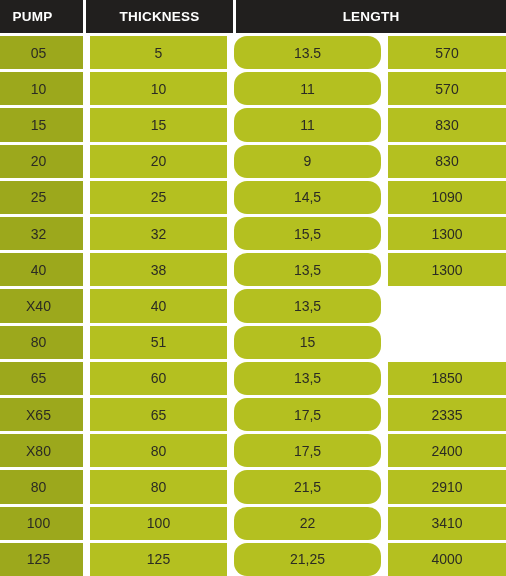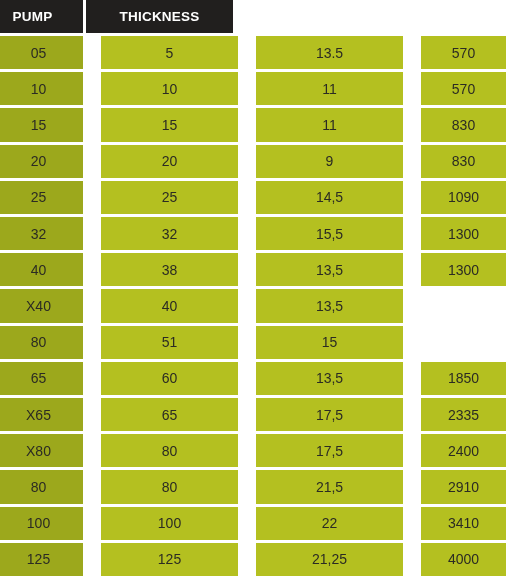--- a/index.html
+++ b/index.html
@@ -50,21 +50,21 @@
   
   .tbody {
     display: flex;
     flex-direction: column;
     flex: 1 1 auto;
     padding-top: 3px;
     box-sizing: border-box;
   }
   .tr {
     display: flex;
-    gap: 18px;
+    gap: 7px;
     flex: 1 1 0;
     margin-bottom: 3px;
     min-height: 0;
   }
   .tr:last-child { margin-bottom: 0; justify-content: center; }
 
   .td {
     background: #b4c020;
     color: #2b2b23;
     font-size: 14px;
@@ -75,31 +75,32 @@
     white-space: nowrap;
     overflow: hidden;
   }
   .td.c1 {
     flex: 0 0 83px;
     background: #9ca81c;
     justify-content: center;
     padding-right: 6px;
   }
   .td.c2 { flex: 0 0 137px; }
-  .td.c3 { flex: 0 0 147px; }
+  .td.c3 { flex: 0 0 147px; border-radius: 13px; }
   .td.c4 { flex: 1 1 auto; }
 </style>
 </head>
 <body>
 
 <div class="spec-table">
 
   <div class="thead">
     <div class="th c1">PUMP</div>
     <div class="th c3">THICKNESS</div>
+    <div class="th c4">LENGTH</div>
   </div>
 
   <div class="tbody">
       <div class="tr">
         <div class="td c1">05</div>
         <div class="td c2">5</div>
         <div class="td c3">13.5</div>
         <div class="td c4">570</div>
       </div>
       <div class="tr">

